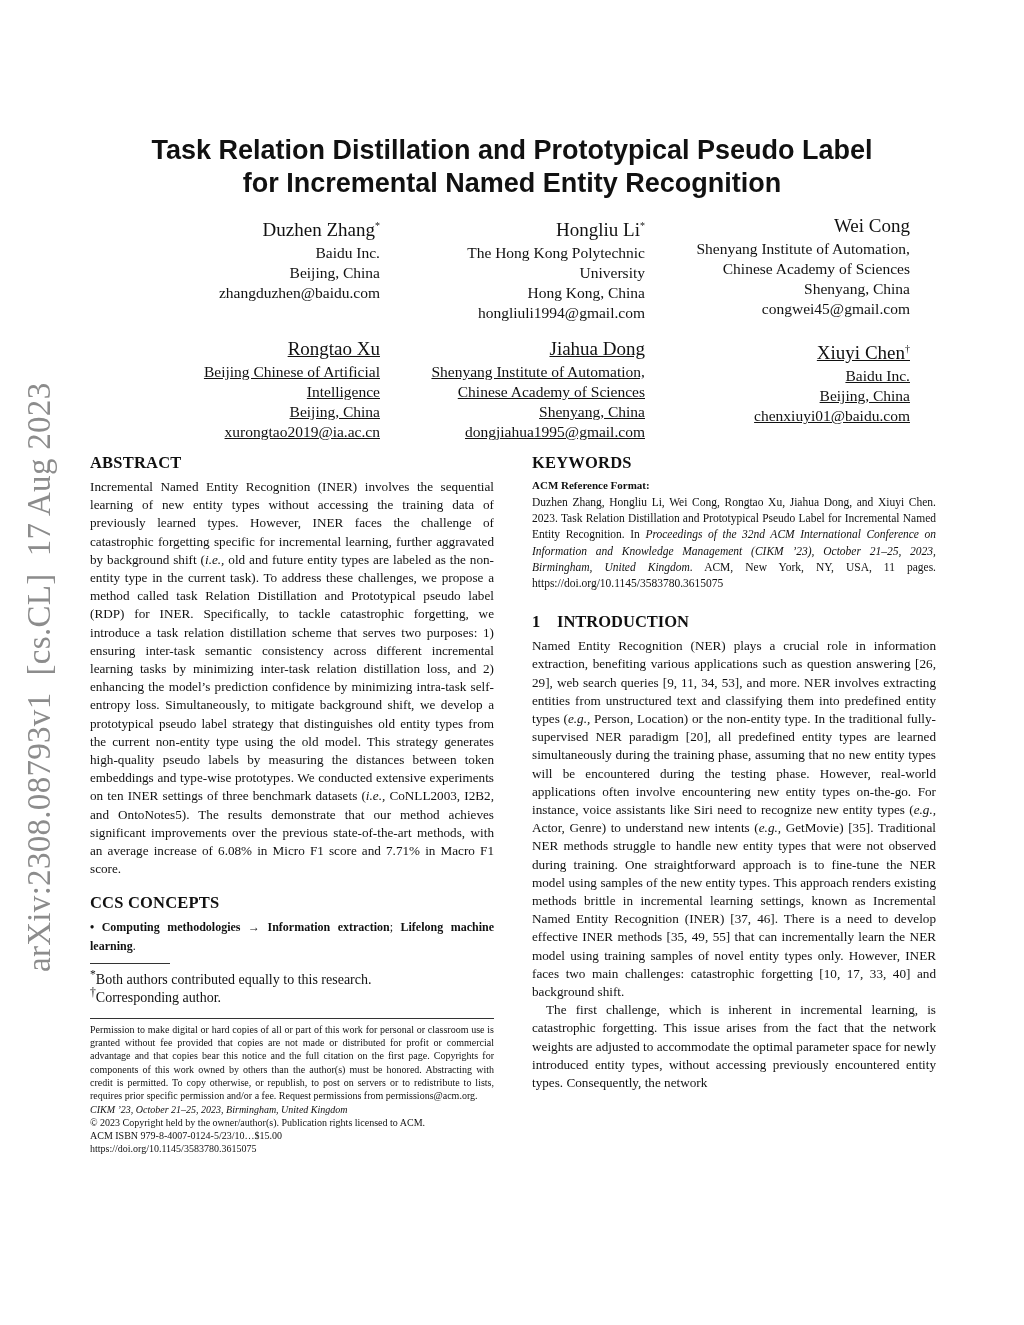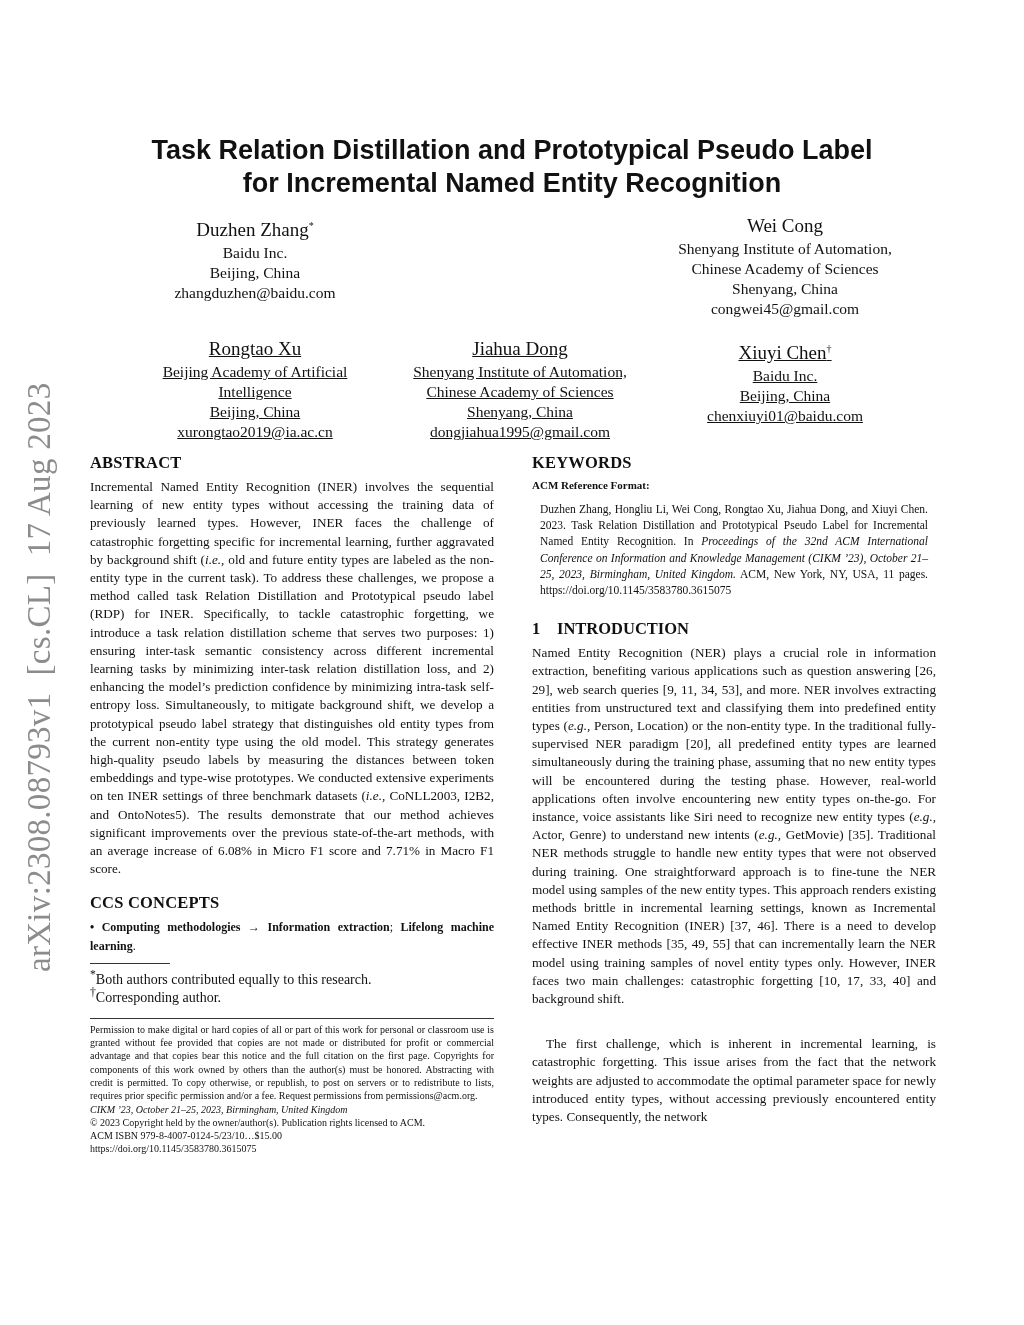--- a/index.html
+++ b/index.html
@@ -13,72 +13,79 @@
       font-family: "Liberation Serif", "DejaVu Serif", serif;
     }
     .title {
       position: absolute; left: 0; width: 1024px; top: 134px; text-align: center;
       font-family: "Liberation Sans", "DejaVu Sans", sans-serif; font-weight: bold;
       font-size: 27px; line-height: 33px; color: #111;
     }
     .authors-row { position: absolute; left: 130px; width: 780px; display: flex; justify-content: space-between; }
     .authors-row.r1 { top: 214px; }
     .authors-row.r2 { top: 337px; text-decoration: underline; }
-    .author { width: 250px; text-align: center; font-size: 15.5px; line-height: 20px; }
+    .author { width: 250px; text-align: right; font-size: 15.5px; line-height: 20px; }
     .author .name { font-size: 19px; line-height: 24px; margin-bottom: 1px; }
     .author .name sup { font-size: 10px; }
     .col { position: absolute; top: 452px; width: 404px; font-size: 13.2px; line-height: 18.2px; }
     .col.left { left: 90px; }
     .col.right { left: 532px; }
     .sec-head { font-weight: bold; font-size: 16.5px; line-height: 22px; margin: 0 0 4px 0; letter-spacing: 0.2px; }
     .para { text-align: justify; margin: 0; hyphens: auto; }
     .ccs { font-weight: bold; font-size: 12px; line-height: 18.5px; text-align: justify; margin: 0; }
     .fn-rule { width: 80px; border-top: 1px solid #333; margin: 8px 0 4px 0; }
     .footnote { font-size: 14px; line-height: 13px; margin: 0; }
     .perm-rule { border-top: 1px solid #333; margin: 14px 0 4px 0; }
     .perm { font-size: 10px; line-height: 13.3px; text-align: justify; margin: 0; }
     .perm-line { font-size: 10px; line-height: 13.3px; margin: 0; }
     .italic { font-style: italic; }
     .kw { margin: 0 0 14px 0; text-align: justify; }
     .ref-head { font-weight: bold; font-size: 11px; line-height: 15px; margin: 0 0 1px 0; }
-    .ref { font-size: 11.5px; line-height: 16.2px; text-align: justify; margin: 8px; }
+    .ref { font-size: 11.5px; line-height: 16.2px; text-align: justify; margin: 0; }
     .intro-head { font-weight: bold; font-size: 16.5px; line-height: 22px; margin: 20px 0 4px 0; }
     .intro-head .num { display: inline-block; width: 25px; }
-    .indent { text-indent: 14px; margin-top: 27px; }
+    .indent { text-indent: 14px; }
   </style>
 </head>
 <body>
 
 <div class="arxiv-stamp">arXiv:2308.08793v1  [cs.CL]  17 Aug 2023</div>
 
 <div class="title">
   <div>Task Relation Distillation and Prototypical Pseudo Label</div>
   <div>for Incremental Named Entity Recognition</div>
 </div>
 
 <div class="authors-row r1">
   <div class="author">
     <div class="name"><span>Duzhen Zhang</span><sup>*</sup></div>
     <div>Baidu Inc.</div>
     <div>Beijing, China</div>
     <div>zhangduzhen@baidu.com</div>
   </div>
   <div class="author">
+    <div class="name"><span>Hongliu Li</span><sup>*</sup></div>
+    <div>The Hong Kong Polytechnic</div>
+    <div>University</div>
+    <div>Hong Kong, China</div>
+    <div>hongliuli1994@gmail.com</div>
+  </div>
+  <div class="author">
     <div class="name"><span>Wei Cong</span></div>
     <div>Shenyang Institute of Automation,</div>
     <div>Chinese Academy of Sciences</div>
     <div>Shenyang, China</div>
     <div>congwei45@gmail.com</div>
   </div>
 </div>
 
 <div class="authors-row r2">
   <div class="author">
     <div class="name"><span>Rongtao Xu</span></div>
-    <div>Beijing Academy of Artificial</div>
+    <div>Beijing Chinese of Artificial</div>
     <div>Intelligence</div>
     <div>Beijing, China</div>
     <div>xurongtao2019@ia.ac.cn</div>
   </div>
   <div class="author">
     <div class="name"><span>Jiahua Dong</span></div>
     <div>Shenyang Institute of Automation,</div>
     <div>Chinese Academy of Sciences</div>
     <div>Shenyang, China</div>
     <div>dongjiahua1995@gmail.com</div>

